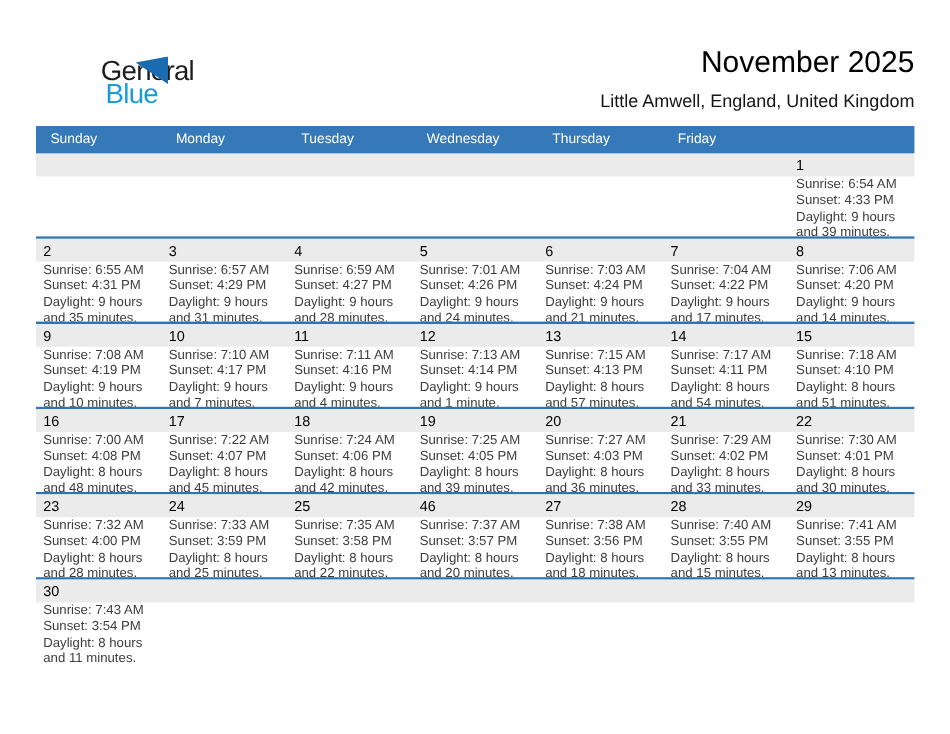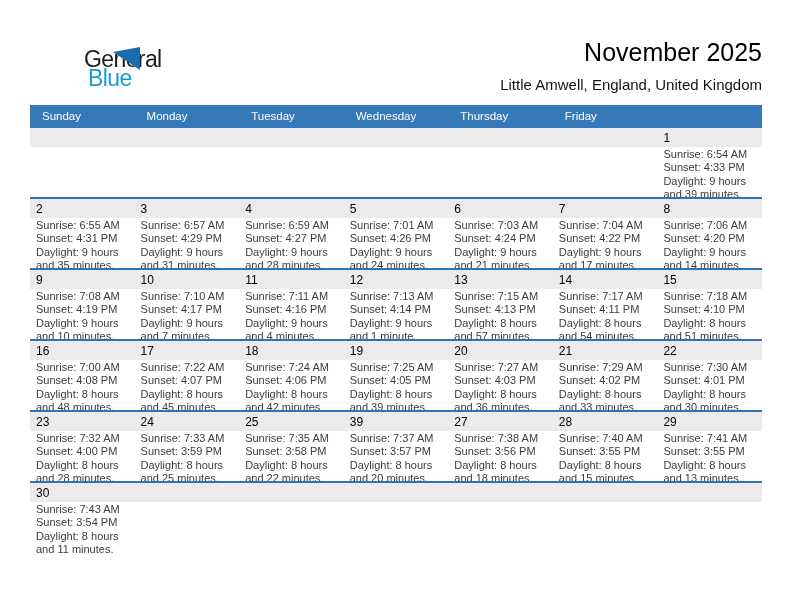--- a/index.html
+++ b/index.html
@@ -335,21 +335,21 @@
             <div class="cell">
               <div class="day-num">25</div>
               <div class="cell-lines">
                 <div class="cell-line">Sunrise: 7:35 AM</div>
                 <div class="cell-line">Sunset: 3:58 PM</div>
                 <div class="cell-line">Daylight: 8 hours</div>
                 <div class="cell-line">and 22 minutes.</div>
               </div>
             </div>
             <div class="cell">
-              <div class="day-num">39</div>
+              <div class="day-num">46</div>
               <div class="cell-lines">
                 <div class="cell-line">Sunrise: 7:37 AM</div>
                 <div class="cell-line">Sunset: 3:57 PM</div>
                 <div class="cell-line">Daylight: 8 hours</div>
                 <div class="cell-line">and 20 minutes.</div>
               </div>
             </div>
             <div class="cell">
               <div class="day-num">27</div>
               <div class="cell-lines">

